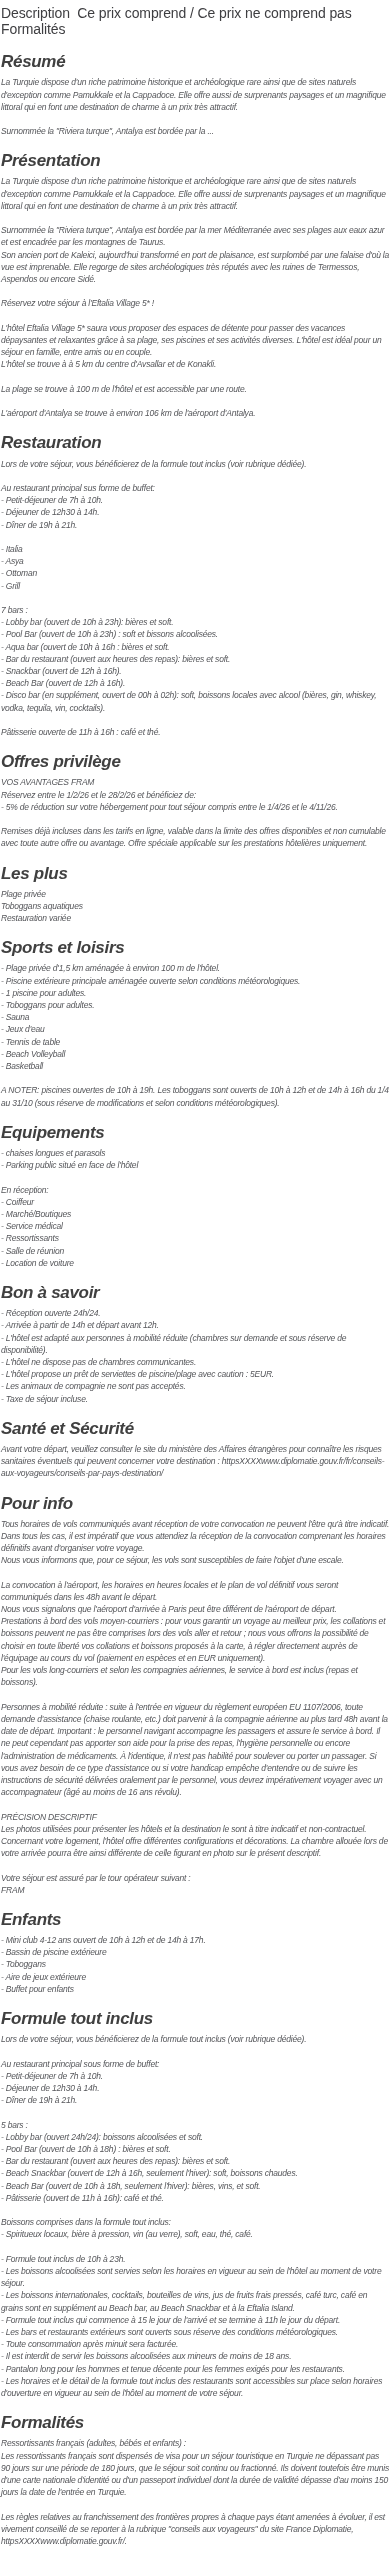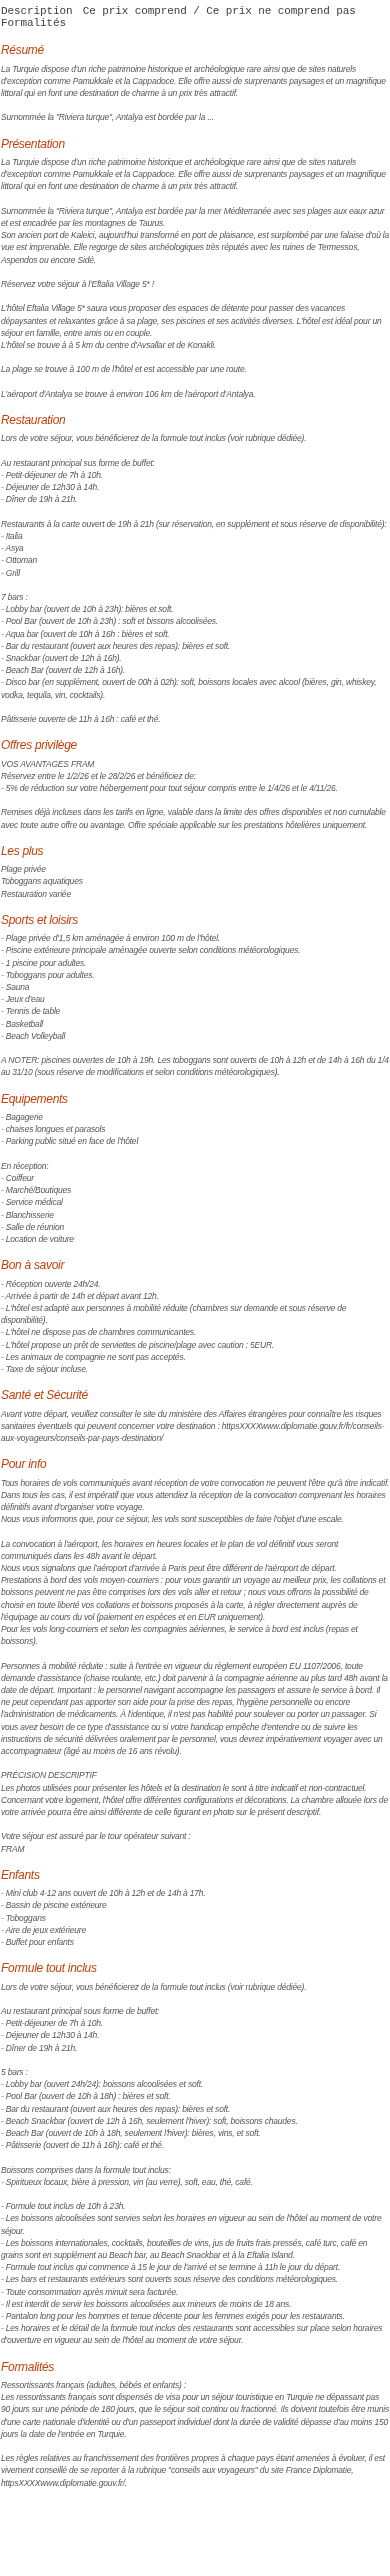--- a/index.html
+++ b/index.html
@@ -1,24 +1,24 @@
 <!DOCTYPE html>
 <html lang="fr" style="font-size:8.2px"><head>
 <meta charset="utf-8">
 <style>
   html,body{margin:0;padding:0;background:#ffffff;}
   body{width:391px;font-family:"Liberation Sans",sans-serif;}
   .page{padding:3.1px 1px 25px 1px;}
-  .nav-row{font-size:11px;color:#3e3e41;letter-spacing:-0.1px;padding:2.1px 0 1px 0;font-family:Liberation Mono, monospace;}
+  .nav-row{font-size:14px;color:#3e3e41;letter-spacing:-0.1px;padding:2.1px 0 1px 0;}
   .nav-row a{color:inherit;text-decoration:none;margin-right:3.6px;}
   h2.section-title{
-    color:#c2410c;
-    font-size:12px;
+    color:#404040;
+    font-size:17px;
     font-style:italic;
-    font-weight:normal;
+    font-weight:bold;
     letter-spacing:-0.3px;
     margin:14px 0 4.6px 0;
     line-height:1.15;
   }
   p.line{
     margin:0;
     font-size:8.5px;
     font-style:italic;
     color:#55565a;
     line-height:12.2px;
@@ -55,21 +55,20 @@
       <div class="gap"></div>
       <p class="line"><span>L'aéroport d'Antalya se trouve à environ 106 km de l'aéroport d'Antalya.</span></p>
       <h2 class="section-title">Restauration</h2>
       <p class="line"><span>Lors de votre séjour, vous bénéficierez de la formule tout inclus (voir rubrique dédiée).</span></p>
       <div class="gap"></div>
       <p class="line"><span>Au restaurant principal sus forme de buffet:</span></p>
       <p class="line"><span>- Petit-déjeuner de 7h à 10h.</span></p>
       <p class="line"><span>- Déjeuner de 12h30 à 14h.</span></p>
       <p class="line"><span>- Dîner de 19h à 21h.</span></p>
       <div class="gap"></div>
-      <p class="line"><span>Restaurants à la carte ouvert de 19h à 21h (sur réservation, en supplément et sous réserve de disponibilité):</span></p>
       <p class="line"><span>- Italia</span></p>
       <p class="line"><span>- Asya</span></p>
       <p class="line"><span>- Ottoman</span></p>
       <p class="line"><span>- Grill</span></p>
       <div class="gap"></div>
       <p class="line"><span>7 bars :</span></p>
       <p class="line"><span>- Lobby bar (ouvert de 10h à 23h): bières et soft.</span></p>
       <p class="line"><span>- Pool Bar (ouvert de 10h à 23h) : soft et bissons alcoolisées.</span></p>
       <p class="line"><span>- Aqua bar (ouvert de 10h à 16h : bières et soft.</span></p>
       <p class="line"><span>- Bar du restaurant (ouvert aux heures des repas): bières et soft.</span></p>
@@ -89,34 +88,33 @@
       <p class="line"><span>Toboggans aquatiques</span></p>
       <p class="line"><span>Restauration variée</span></p>
       <h2 class="section-title">Sports et loisirs</h2>
       <p class="line"><span>- Plage privée d'1,5 km aménagée à environ 100 m de l'hôtel.</span></p>
       <p class="line"><span>- Piscine extérieure principale aménagée ouverte selon conditions météorologiques.</span></p>
       <p class="line"><span>- 1 piscine pour adultes.</span></p>
       <p class="line"><span>- Toboggans pour adultes.</span></p>
       <p class="line"><span>- Sauna</span></p>
       <p class="line"><span>- Jeux d'eau</span></p>
       <p class="line"><span>- Tennis de table</span></p>
+      <p class="line"><span>- Beach Volleyball</span></p>
       <p class="line"><span>- Basketball</span></p>
-      <p class="line"><span>- Beach Volleyball</span></p>
       <div class="gap"></div>
       <p class="line"><span>A NOTER: piscines ouvertes de 10h à 19h. Les toboggans sont ouverts de 10h à 12h et de 14h à 16h du 1/4 au 31/10 (sous réserve de modifications et selon conditions météorologiques).</span></p>
       <h2 class="section-title">Equipements</h2>
-      <p class="line"><span>- Bagagerie</span></p>
       <p class="line"><span>- chaises longues et parasols</span></p>
       <p class="line"><span>- Parking public situé en face de l'hôtel</span></p>
       <div class="gap"></div>
       <p class="line"><span>En réception:</span></p>
       <p class="line"><span>- Coiffeur</span></p>
       <p class="line"><span>- Marché/Boutiques</span></p>
       <p class="line"><span>- Service médical</span></p>
-      <p class="line"><span>- Blanchisserie</span></p>
+      <p class="line"><span>- Ressortissants</span></p>
       <p class="line"><span>- Salle de réunion</span></p>
       <p class="line"><span>- Location de voiture</span></p>
       <h2 class="section-title">Bon à savoir</h2>
       <p class="line"><span>- Réception ouverte 24h/24.</span></p>
       <p class="line"><span>- Arrivée à partir de 14h et départ avant 12h.</span></p>
       <p class="line"><span>- L'hôtel est adapté aux personnes à mobilité réduite (chambres sur demande et sous réserve de disponibilité).</span></p>
       <p class="line"><span>- L'hôtel ne dispose pas de chambres communicantes.</span></p>
       <p class="line"><span>- L'hôtel propose un prêt de serviettes de piscine/plage avec caution : 5EUR.</span></p>
       <p class="line"><span>- Les animaux de compagnie ne sont pas acceptés.</span></p>
       <p class="line"><span>- Taxe de séjour incluse.</span></p>

